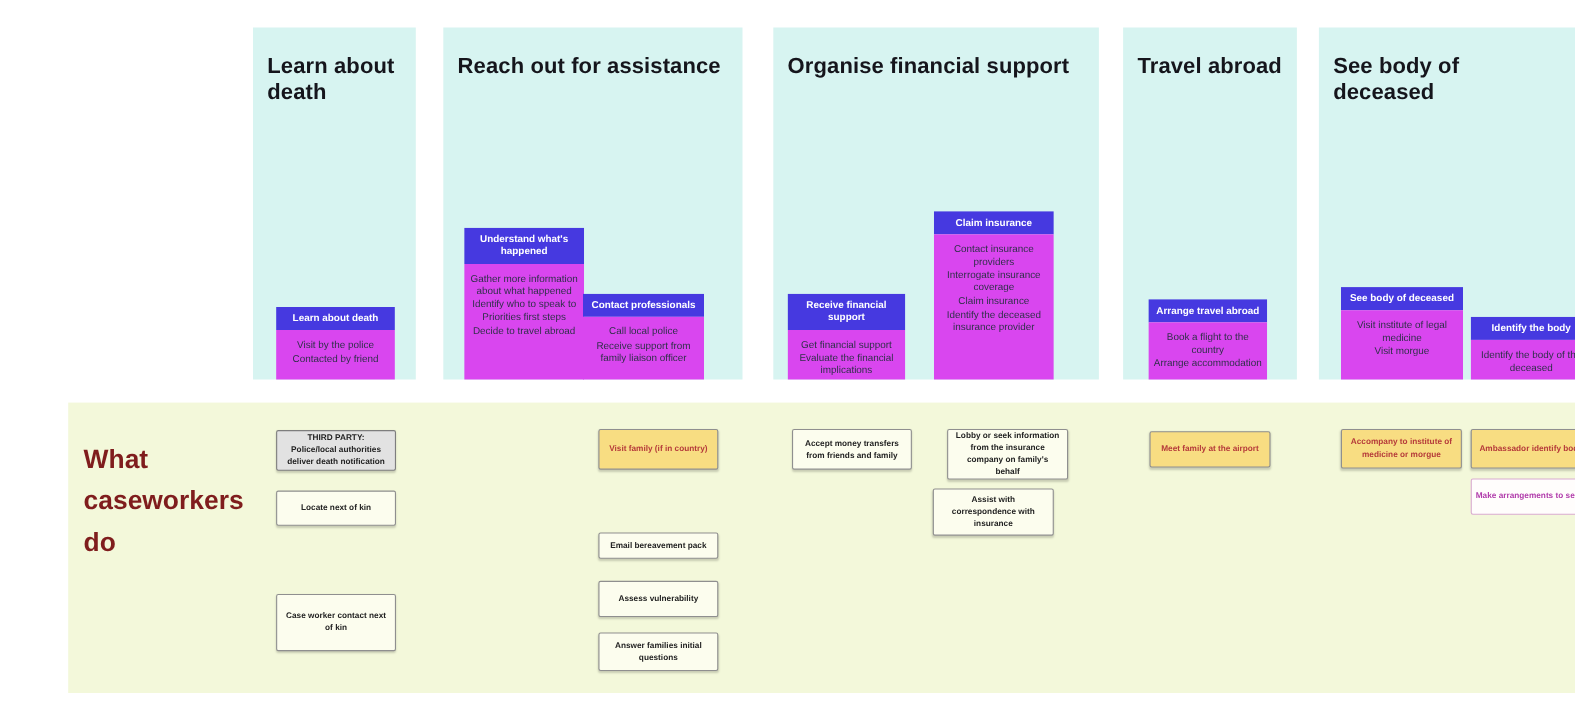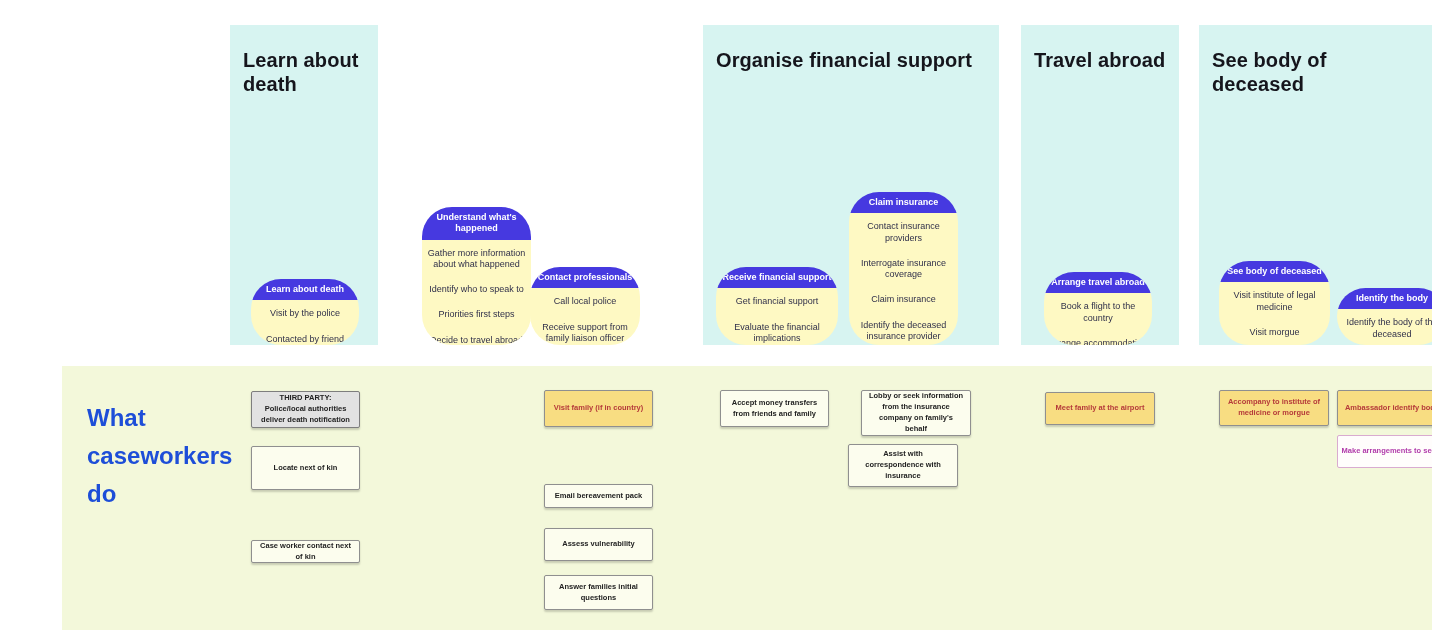--- a/index.html
+++ b/index.html
@@ -10,41 +10,41 @@
   }
   .stage {
     position:absolute; top:25px; height:320px;
     background:#d7f4f1;
   }
   .stage-title {
     position:absolute; left:13px; top:24px; right:8px;
     font-size:20px; font-weight:bold; line-height:1.18; color:#15151c;
     letter-spacing:0.1px;
   }
-  .jcard { position:absolute; overflow:hidden;border-radius:30px; }
+  .jcard { position:absolute; overflow:hidden; }
   .jcard-header {
     background:#4639e0; color:#ffffff;
     font-size:9px; font-weight:bold; text-align:center;
     padding:5px 3px; line-height:1.25;
     display:flex; align-items:center; justify-content:center;
   }
   .jcard-body {
-    background:#fef9c3; padding:8px 4px 6px 4px;
-    display:flex; flex-direction:column; gap:14px;
+    background:#d946ef; padding:8px 4px 6px 4px;
+    display:flex; flex-direction:column; gap:1px;
   }
   .jcard-item {
     font-size:9px; color:#30304a; text-align:center; line-height:1.25;
   }
   .cw-section {
     position:absolute; left:62px; top:366px; width:1370px; height:264px;
     background:#f3f8da;
   }
   .cw-title {
-    position:absolute; left:87px; top:399px; width:162px;
-    font-size:24px; font-weight:bold; line-height:38px; color:#1d4ed8;
+    position:absolute; left:76px; top:399px; width:162px;
+    font-size:24px; font-weight:bold; line-height:38px; color:#7f1d1d;
   }
   .note {
     position:absolute; box-sizing:border-box;
     border:1.5px solid #8f8f8f; border-radius:2px;
     display:flex; align-items:center; justify-content:center;
     text-align:center; font-size:7.5px; font-weight:bold; line-height:1.45;
     padding:3px 6px; color:#222222;
     box-shadow:0 1.5px 2px rgba(0,0,0,0.18);
   }
   .note.plain  { background:#fcfdee; }
@@ -53,20 +53,23 @@
   .note.pink   { background:#fffdfc; color:#b13cab; border-color:#d9abd0;
                  white-space:nowrap; box-shadow:none; }
 </style>
 </head>
 <body>
 
 <div class="canvas">
 
   <div class="stage" style="left:230px;width:148px;">
     <div class="stage-title">Learn about death</div>
+  </div>
+  <div class="stage" style="left:403px;width:272px;">
+    <div class="stage-title">Reach out for assistance</div>
   </div>
   <div class="stage" style="left:703px;width:296px;">
     <div class="stage-title">Organise financial support</div>
   </div>
   <div class="stage" style="left:1021px;width:158px;">
     <div class="stage-title">Travel abroad</div>
   </div>
   <div class="stage" style="left:1199px;width:233px;">
     <div class="stage-title">See body of deceased</div>
   </div>
@@ -89,21 +92,21 @@
     </div>
   </div>
   <div class="jcard" style="left:530px;top:267px;width:110px;height:78px;">
     <div class="jcard-header">Contact professionals</div>
     <div class="jcard-body" style="height:100%;">
       <div class="jcard-item">Call local police</div>
       <div class="jcard-item">Receive support from family liaison officer</div>
     </div>
   </div>
 
-  <div class="jcard" style="left:716px;top:267px;width:122px;height:78px;">
+  <div class="jcard" style="left:716px;top:267px;width:107px;height:78px;">
     <div class="jcard-header">Receive financial support</div>
     <div class="jcard-body" style="height:100%;">
       <div class="jcard-item">Get financial support</div>
       <div class="jcard-item">Evaluate the financial implications</div>
     </div>
   </div>
   <div class="jcard" style="left:849px;top:192px;width:109px;height:153px;">
     <div class="jcard-header">Claim insurance</div>
     <div class="jcard-body" style="height:100%;">
       <div class="jcard-item">Contact insurance providers</div>
@@ -132,22 +135,22 @@
     <div class="jcard-header">Identify the body</div>
     <div class="jcard-body" style="height:100%;">
       <div class="jcard-item">Identify the body of the deceased</div>
     </div>
   </div>
 
   <div class="cw-section"></div>
   <div class="cw-title">What caseworkers do</div>
 
   <div class="note grey" style="left:251px;top:391px;width:109px;height:37px;">THIRD PARTY: Police/local authorities deliver death notification</div>
-  <div class="note plain" style="left:251px;top:446px;width:109px;height:44px;">Locate next of kin</div>
-  <div class="note plain" style="left:251px;top:540px;width:109px;height:23px;">Case worker contact next of kin</div>
+  <div class="note plain" style="left:251px;top:446px;width:109px;height:32px;">Locate next of kin</div>
+  <div class="note plain" style="left:251px;top:540px;width:109px;height:52px;">Case worker contact next of kin</div>
 
   <div class="note yellow" style="left:544px;top:390px;width:109px;height:37px;">Visit family (if in country)</div>
   <div class="note plain" style="left:544px;top:484px;width:109px;height:24px;">Email bereavement pack</div>
   <div class="note plain" style="left:544px;top:528px;width:109px;height:33px;">Assess vulnerability</div>
   <div class="note plain" style="left:544px;top:575px;width:109px;height:35px;">Answer families initial questions</div>
 
   <div class="note plain" style="left:720px;top:390px;width:109px;height:37px;">Accept money transfers from friends and family</div>
   <div class="note plain" style="left:848px;top:390px;width:110px;height:46px;margin-left:13px;">Lobby or seek information from the insurance company on family's behalf</div>
   <div class="note plain" style="left:848px;top:444px;width:110px;height:43px;">Assist with correspondence with insurance</div>
 

